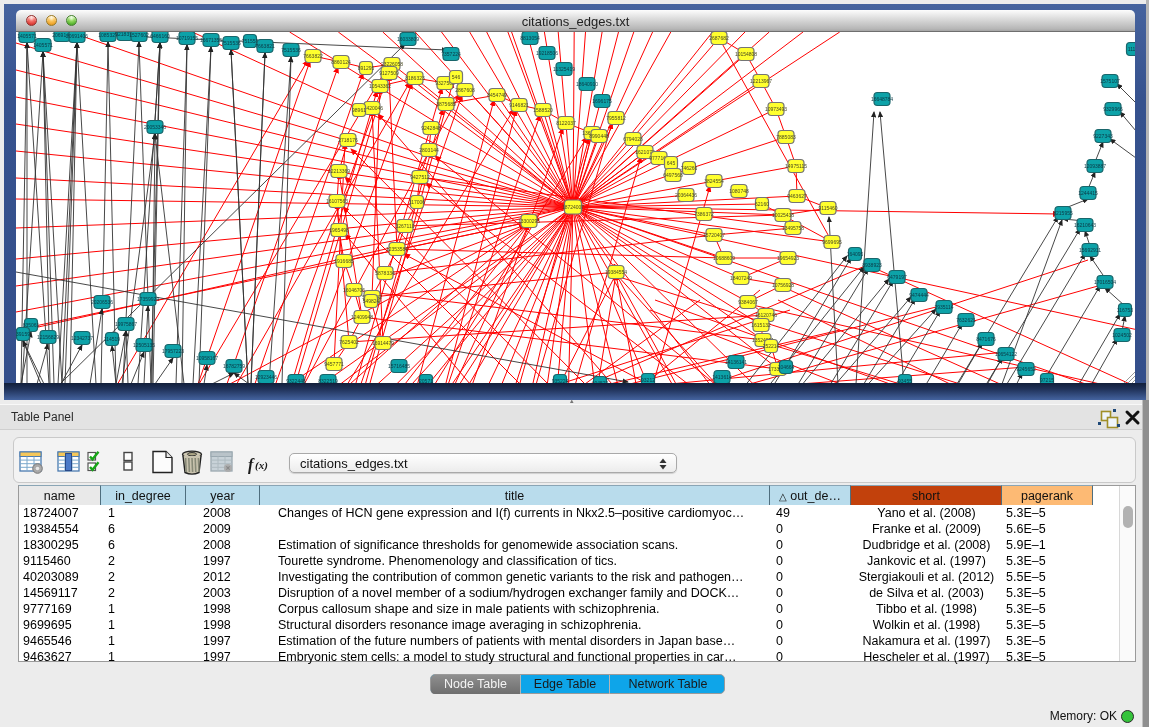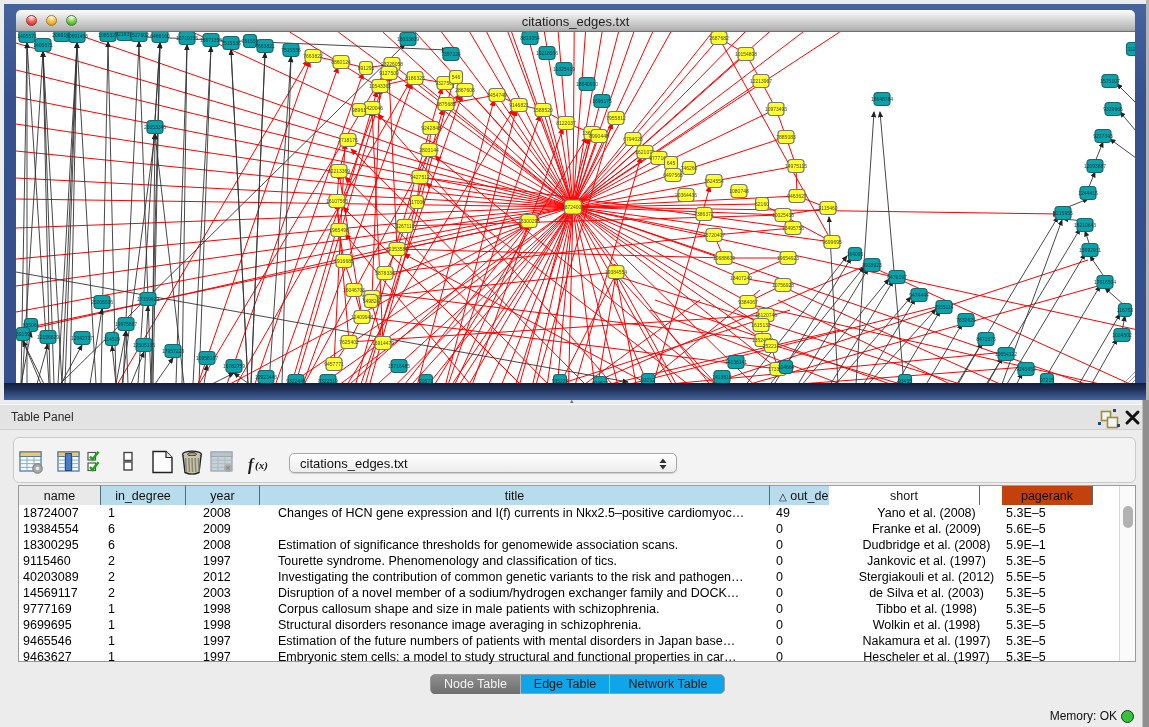--- a/index.html
+++ b/index.html
@@ -729,22 +729,22 @@
         <path d="M1.5 6 l3.5-4.5 3.5 4.5 z" fill="#333"></path>
         <path d="M1.5 8 l3.5 4.5 3.5-4.5 z" fill="#333"></path>
       </svg>
   </div>
   <div id="tablebox"></div>
   <div class="hc" style="left:19px;width:82px;background:#e9e9e9">name</div>
     <div class="hc" style="left:101px;width:85px;background:#b9dcec">in_degree</div>
     <div class="hc" style="left:186px;width:74px;background:#b9dcec">year</div>
     <div class="hc" style="left:260px;width:510px;background:#b9dcec">title</div>
     <div class="hc" style="left:770px;width:81px;background:#b9dcec"><i>△</i> out_de…</div>
-    <div class="hc" style="left:829px;width:151px;background:#ffffff">short</div>
-    <div class="hc" style="left:1002px;width:91px;background:#c2410c">pagerank</div>
+    <div class="hc" style="left:851px;width:151px;background:#c2410c">short</div>
+    <div class="hc" style="left:1002px;width:91px;background:#fdba74">pagerank</div>
   <div class="tr" style="top:506px">
       <span style="left:23px">18724007</span>
       <span style="left:108px">1</span>
       <span style="left:203px">2008</span>
       <span style="left:278px">Changes of HCN gene expression and I(f) currents in Nkx2.5–positive cardiomyoc…</span>
       <span style="left:776px">49</span>
       <span style="left:851px;width:151px;text-align:center">Yano et al. (2008)</span>
       <span style="left:1006px">5.3E–5</span>
     </div>
     <div class="tr" style="top:522px">

